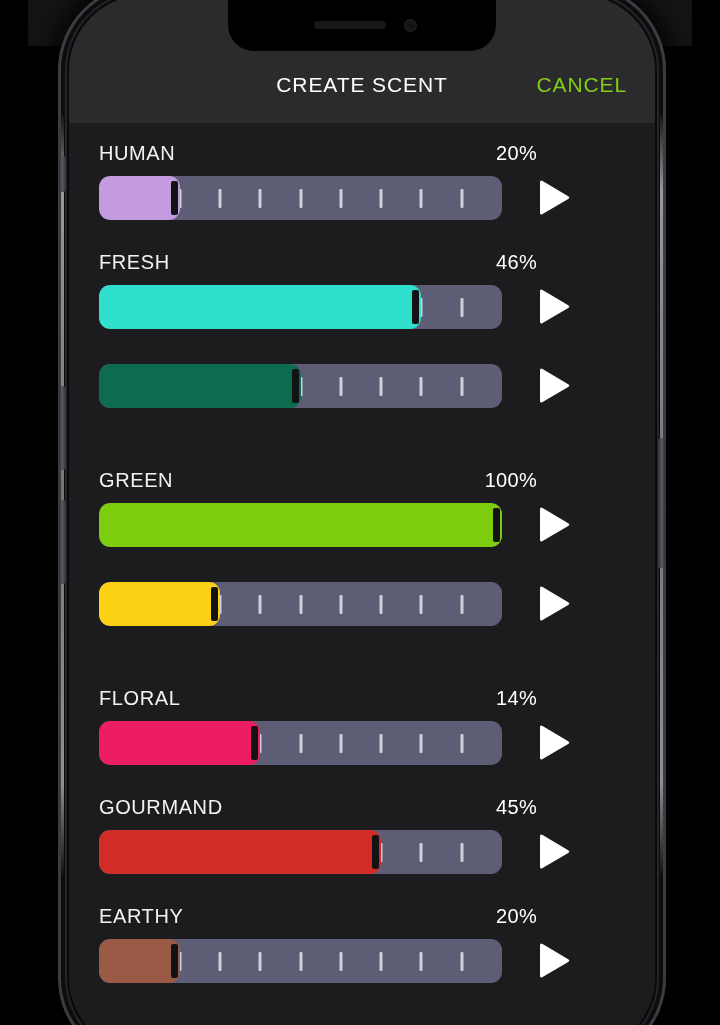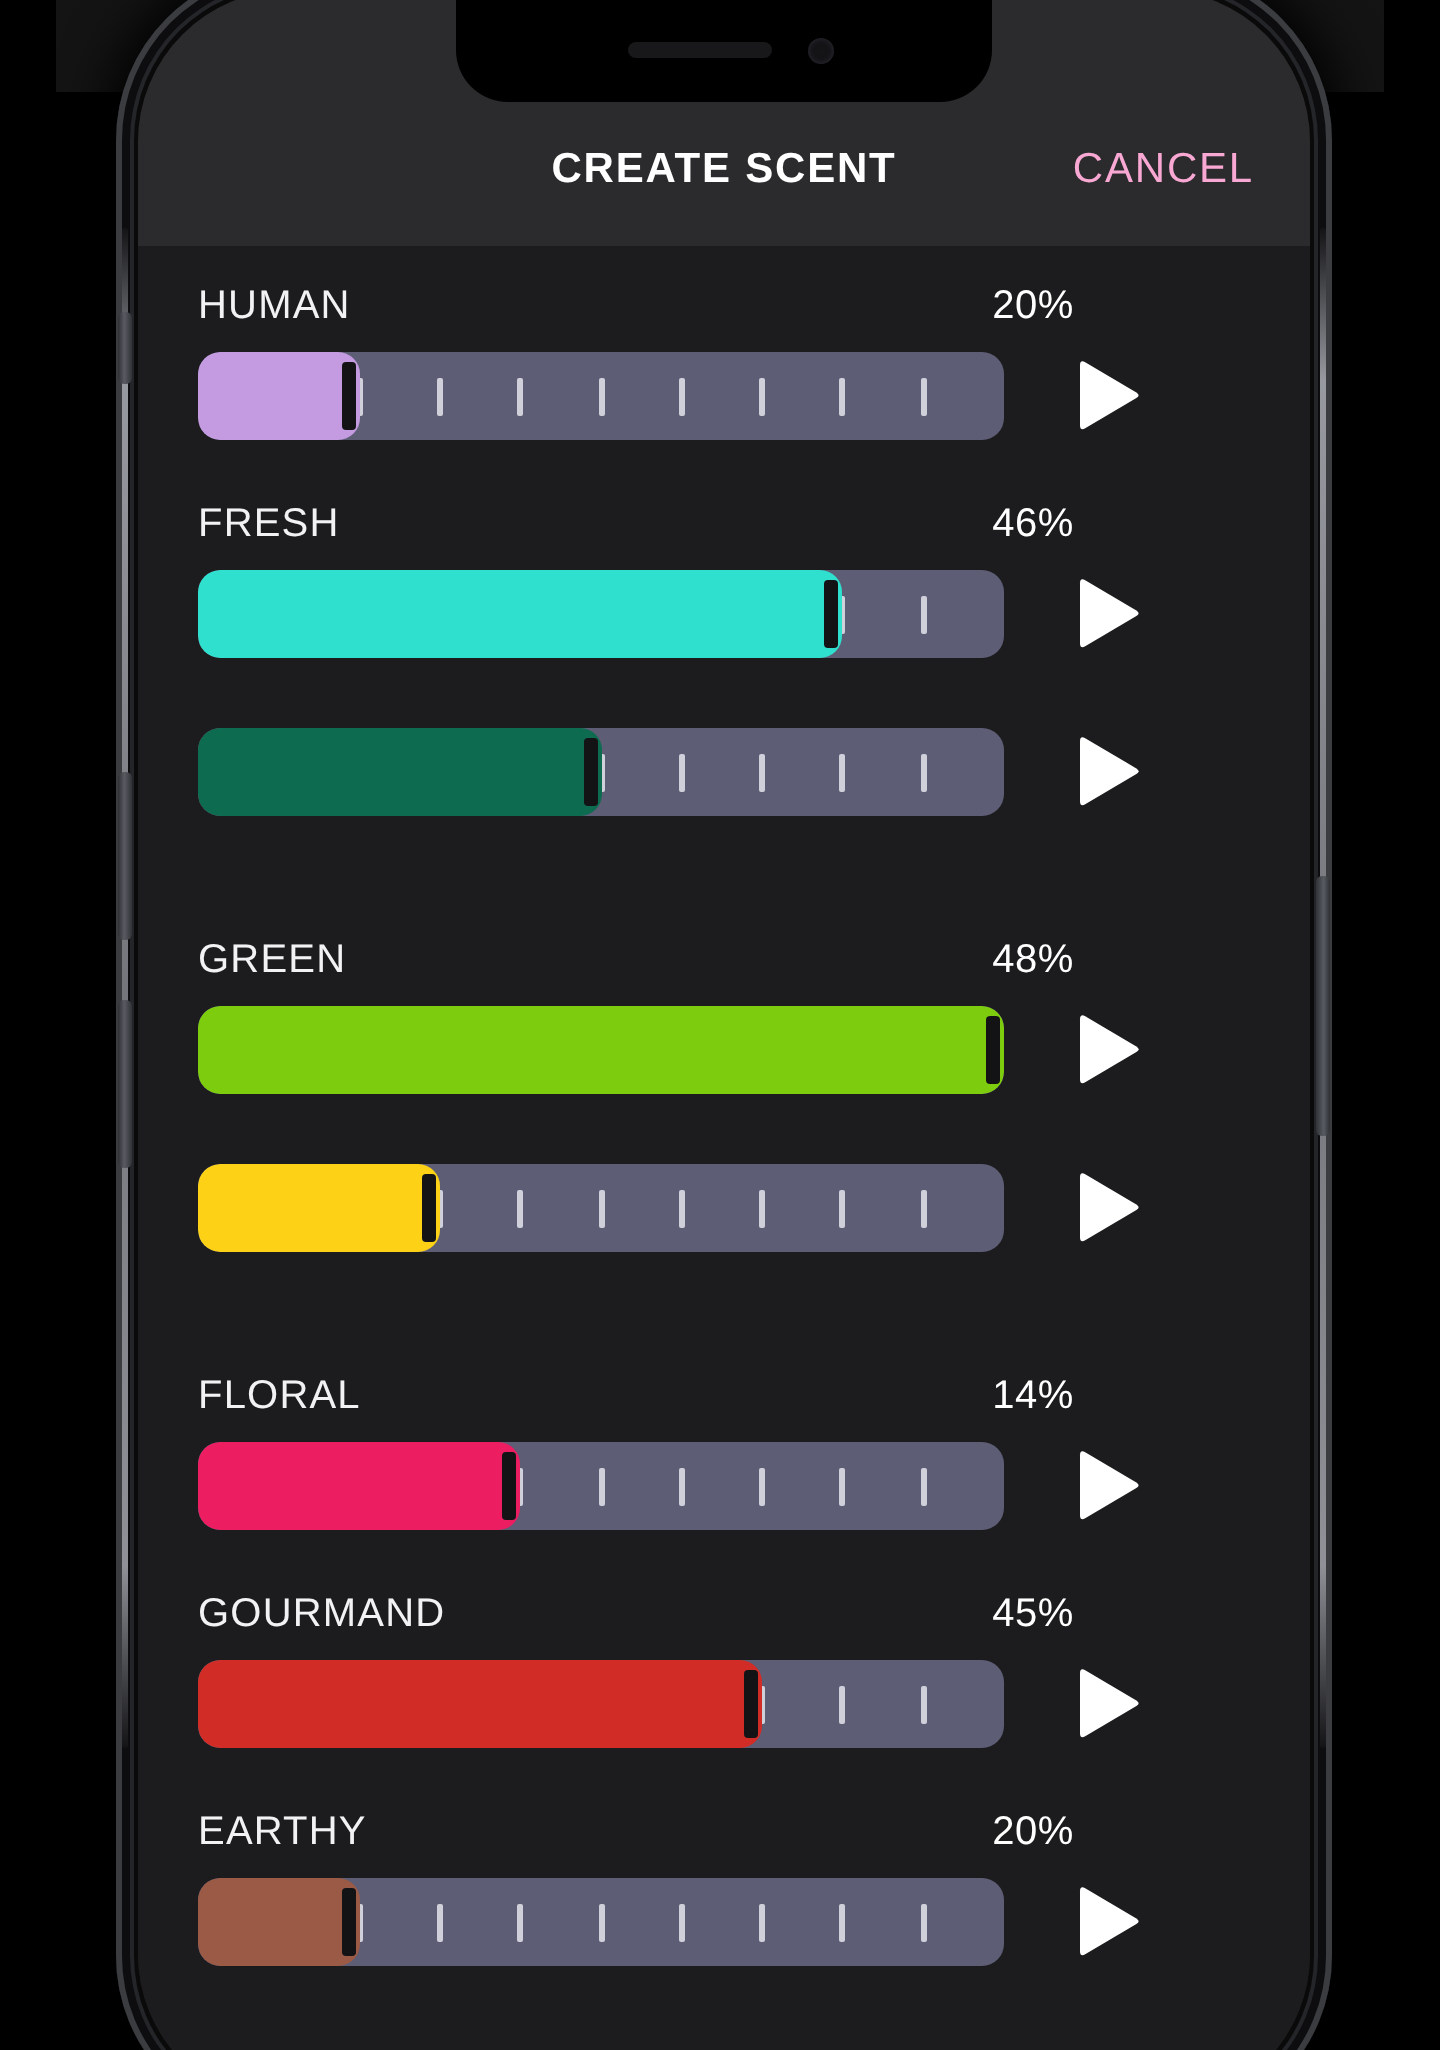--- a/index.html
+++ b/index.html
@@ -137,28 +137,28 @@
     background: #2b2b2d;
     z-index: 20;
   }
   #nav-title {
     position: absolute;
     left: 0; right: 0;
     top: 22px;
     text-align: center;
     color: #ffffff;
     font-size: 21px;
-    font-weight: bold;
+    font-weight: normal;
     letter-spacing: 0.9px;
   }
   #nav-cancel {
     position: absolute;
     right: 28px;
     top: 22px;
-    color: #f9a8d4;
+    color: #84cc16;
     font-size: 21px;
     font-weight: 500;
     letter-spacing: 0.9px;
     cursor: pointer;
     background: none;
     border: none;
     padding: 0;
     font-family: "Liberation Sans", sans-serif;
   }
 
@@ -363,21 +363,21 @@
               <div class="play-btn">
                 <svg width="36" height="38" viewBox="0 0 36 38">
                   <path d="M4 3.6 Q4 0.6 6.6 2.1 L32.2 17.2 Q34.4 18.6 32.2 20 L6.6 35.1 Q4 36.6 4 33.6 Z" fill="#ffffff"></path>
                 </svg>
               </div>
             </div>
           </div>
           <div class="row">
             <div class="row-head">
               <div class="row-label">GREEN</div>
-              <div class="row-value">48%</div>
+              <div class="row-value">100%</div>
             </div>
             <div class="row-body">
               <div class="track">
                 <div class="ticks">
                   <div class="tick" style="left: 40.3px;"></div>
                   <div class="tick" style="left: 80.6px;"></div>
                   <div class="tick" style="left: 120.9px;"></div>
                   <div class="tick" style="left: 161.2px;"></div>
                   <div class="tick" style="left: 201.5px;"></div>
                   <div class="tick" style="left: 241.8px;"></div>

